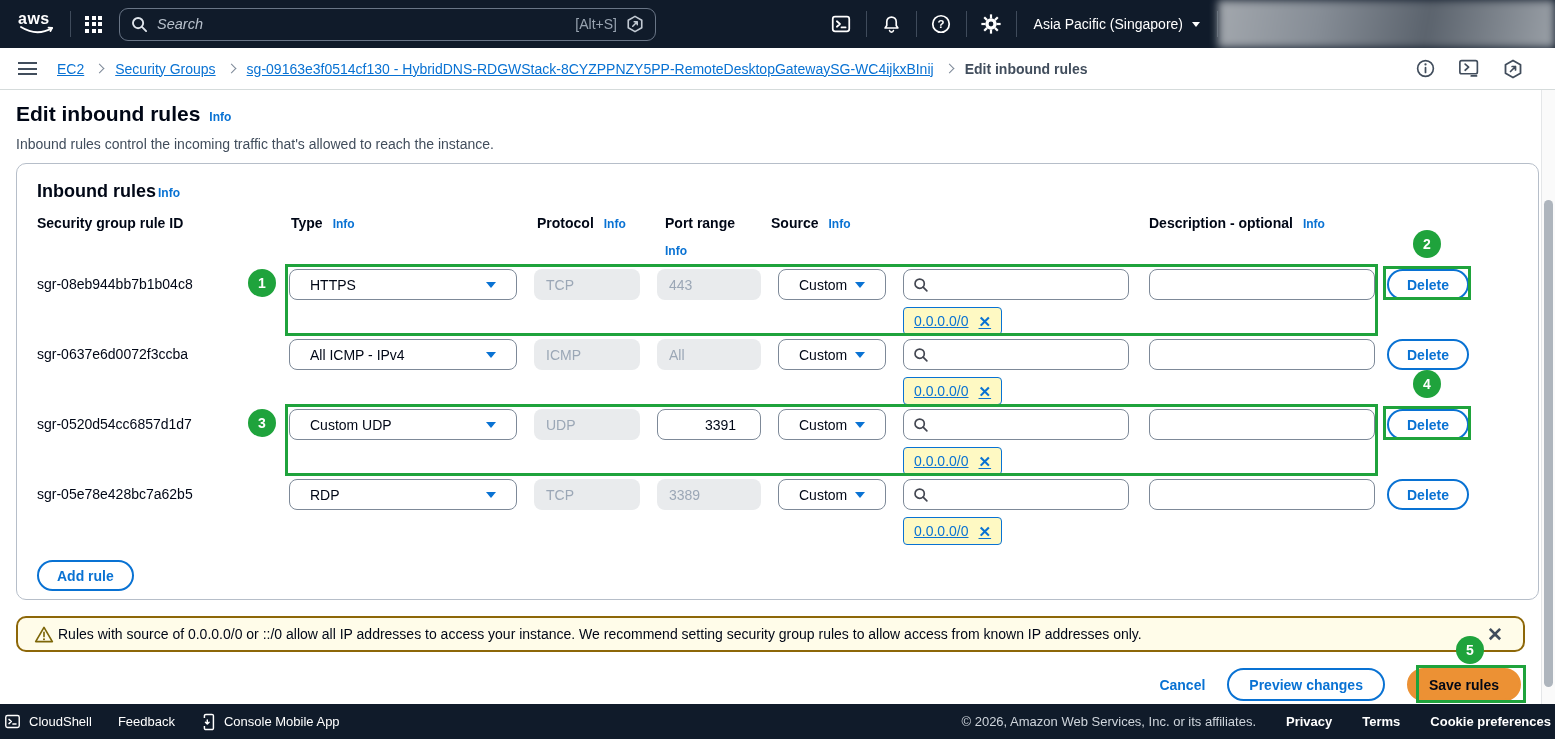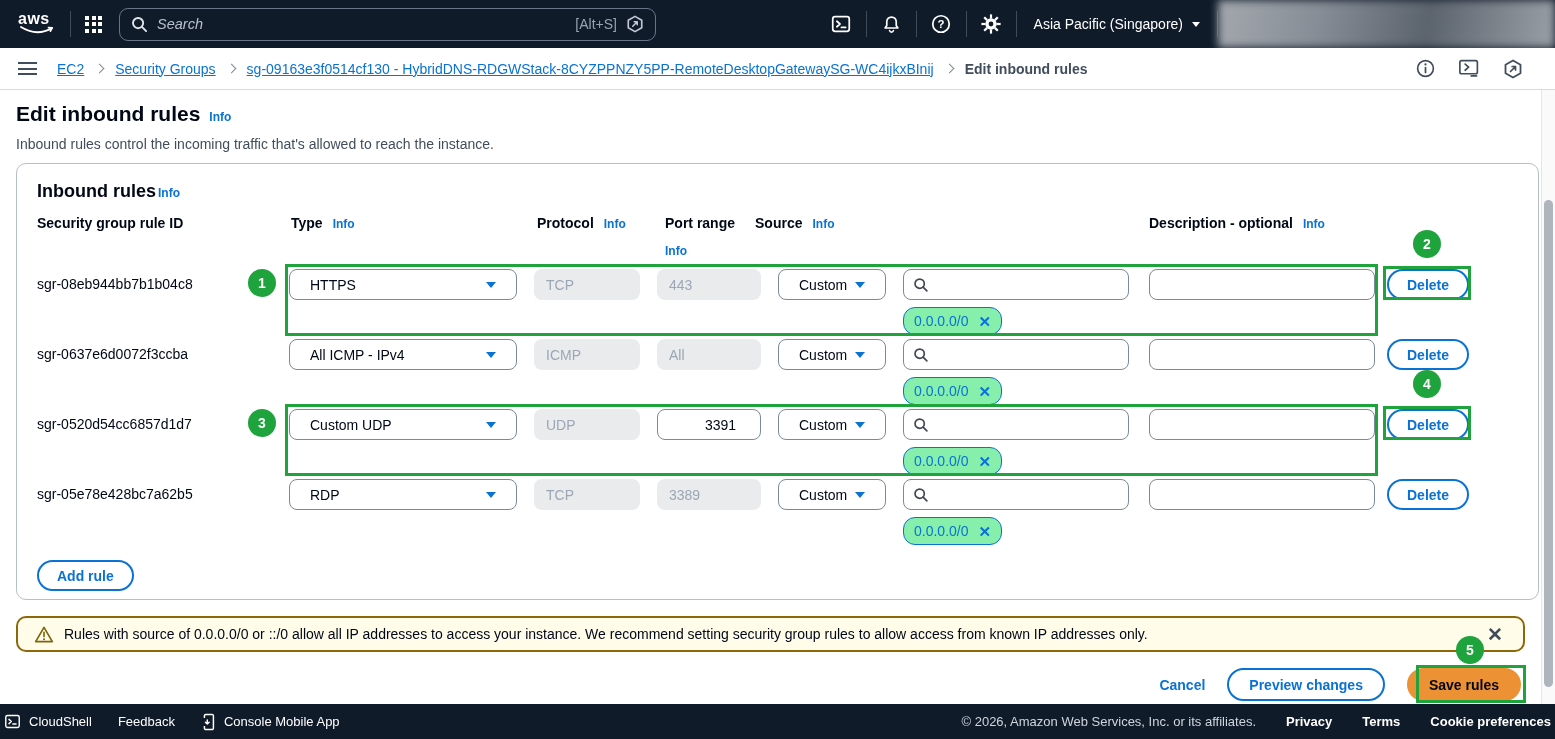--- a/index.html
+++ b/index.html
@@ -58,26 +58,26 @@
   .searchbox input { border:none; outline:none; flex:1; min-width:0; font-size:14px; font-family:inherit; background:transparent; }
   .pos-type { left:272px; width:228px; }
   .pos-proto { left:517px; width:106px; }
   .pos-port { left:640px; width:104px; }
   .pos-src { left:761px; width:108px; }
   .pos-srcsearch { left:886px; width:226px; }
   .pos-desc { left:1132px; width:226px; }
   .btn-outline { background:#fff; border:2px solid #0972d3; border-radius:20px; color:#0972d3; font-weight:bold; font-size:14px; font-family:inherit; height:31px; padding:0 18px; cursor:pointer; white-space:nowrap; }
   .pos-del { position:absolute; left:1370px; top:0; }
   .token-row { position:absolute; left:886px; height:28px; }
-  .token { display:inline-flex; align-items:center; gap:10px; height:28px; border:1.5px solid #0972d3; border-radius:12px; background:#86efac; color:#0972d3; font-size:14px; padding:0 10px; }
+  .token { display:inline-flex; align-items:center; gap:10px; height:28px; border:1.5px solid #0972d3; border-radius:4px; background:#fef9c3; color:#0972d3; font-size:14px; padding:0 10px;text-decoration:underline; }
   .token .x { font-weight:bold; font-size:15px; cursor:pointer; line-height:1; }
   .addrule { position:absolute; left:20px; top:396px; }
 
   
-  .warnbar { position:absolute; left:16px; top:616px; width:1509px; height:36px; background:#fffce9; border:2px solid #8d6708; border-radius:10px; display:flex; align-items:center; gap:10px; padding:0 16px; }
+  .warnbar { position:absolute; left:16px; top:616px; width:1509px; height:36px; background:#fffce9; border:2px solid #8d6708; border-radius:10px; display:flex; align-items:center; gap:4px; padding:0 16px; }
   .warn-text { flex:1; font-size:14px; color:#000716; }
   .warn-close { font-size:19px; font-weight:bold; color:#414d5c; cursor:pointer; line-height:1; padding:0 4px; }
 
   
   .actions { position:absolute; top:668px; right:34px; display:flex; align-items:center; gap:22px; height:33px; }
   .link-btn { color:#0972d3; font-size:14px; font-weight:bold; cursor:pointer; }
   .btn-outline.tall { height:33px; padding:0 20px; }
   .btn-primary { background:#ec9134; border:2px solid #ec9134; border-radius:20px; height:33px; padding:0 20px; color:#000716; font-weight:bold; font-size:14px; font-family:inherit; cursor:pointer; }
 
   
@@ -244,21 +244,21 @@
     <div class="col-h" style="left:520px;">
         <span>Protocol</span>
         <span class="info-link">Info</span>
       </div>
     <div class="col-h" style="left:648px;">
         <span>Port range</span>
       </div>
     <div class="col-h l2" style="left:648px;">
         <span class="info-link">Info</span>
       </div>
-    <div class="col-h" style="left:738px;">
+    <div class="col-h" style="left:754px;">
         <span>Source</span>
         <span class="info-link">Info</span>
       </div>
     <div class="col-h" style="left:1132px;">
         <span>Description - optional</span>
         <span class="info-link">Info</span>
       </div>
 
     <div class="rule-row" style="top:105px;">
       <span class="c-id">sgr-08eb944bb7b1b04c8</span>

